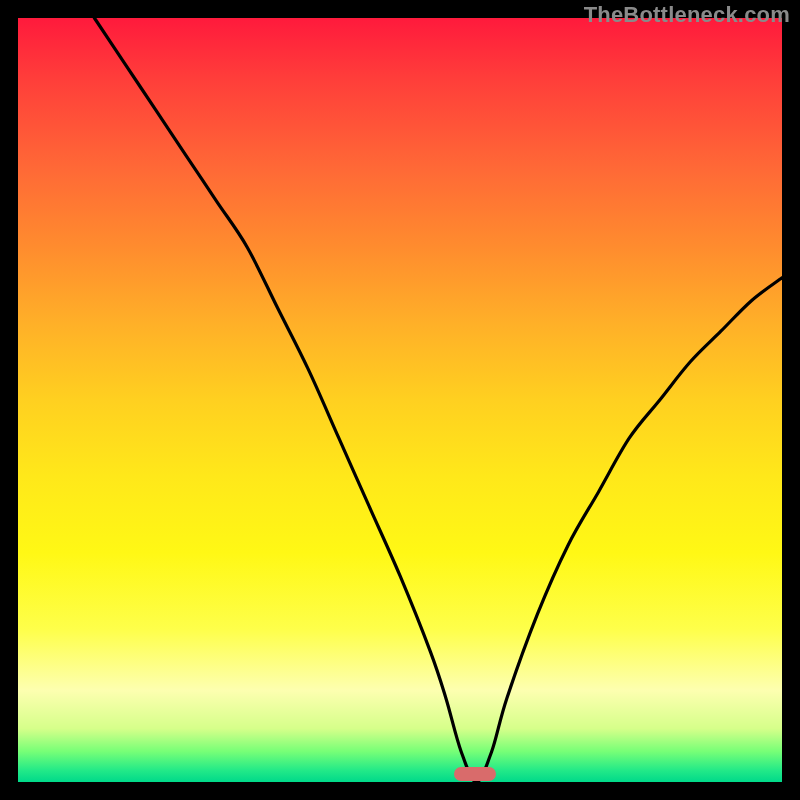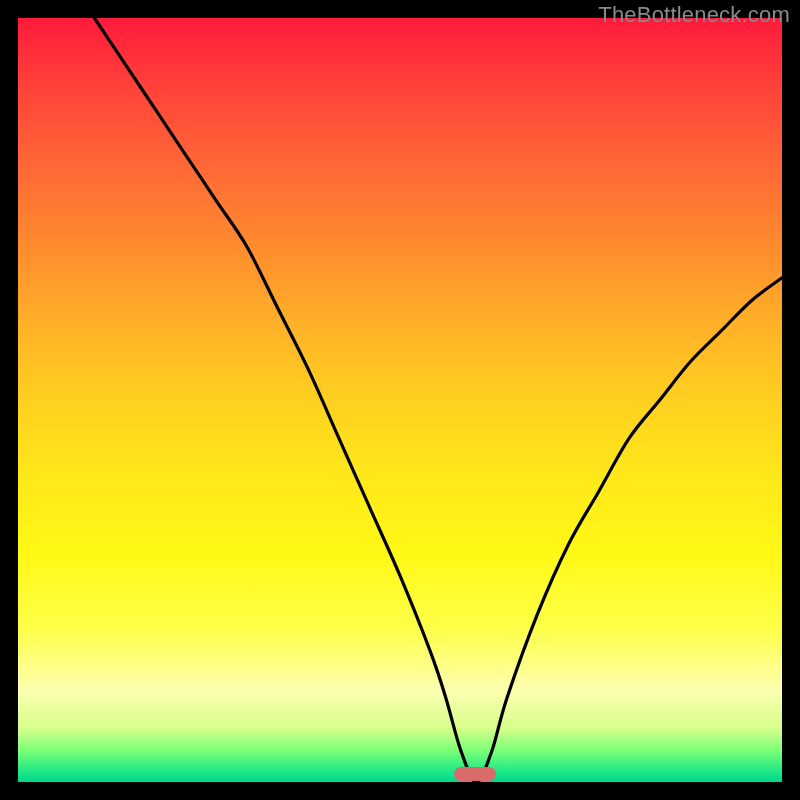--- a/index.html
+++ b/index.html
@@ -39,21 +39,21 @@
       #22e988 98.5%,
       #00d98a 100%
     );
   }
   .watermark {
     position: absolute;
     top: 2px;
     right: 10px;
     font-family: Arial, Helvetica, sans-serif;
     font-size: 22px;
-    font-weight: 400;
+    font-weight: 700;
     color: #8a8a8a;
     letter-spacing: 0.2px;
     user-select: none;
   }
   svg.curve {
     position: absolute;
     left: 0;
     top: 0;
     width: 764px;
     height: 764px;

